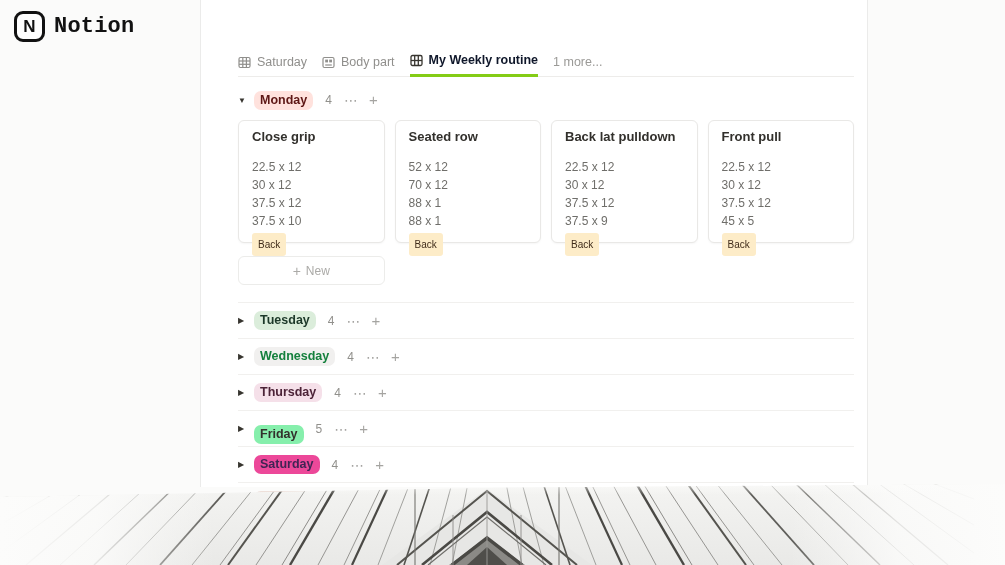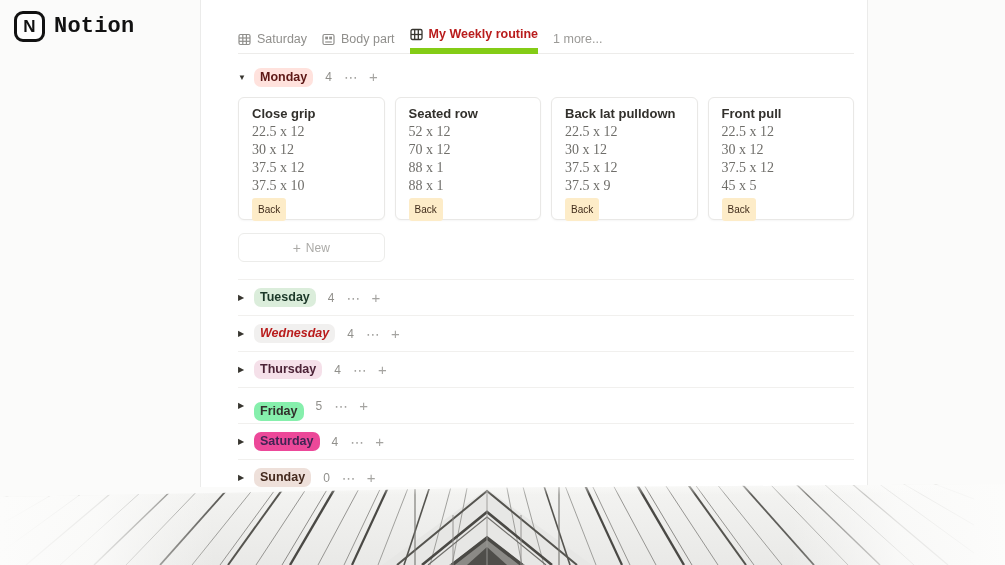--- a/index.html
+++ b/index.html
@@ -17,37 +17,37 @@
   
   .panel { position:absolute; left:200px; top:0; width:668px; height:487px; background:#fff;
            border-left:1px solid #EBEBEA; border-right:1px solid #EBEBEA; z-index:2; }
   .panel-inner { padding:27px 13px 0 37px; }
 
   
   .tabbar { display:flex; align-items:flex-end; gap:15px; border-bottom:1px solid #EDECEA; }
   .tab { display:flex; align-items:center; gap:6px; padding-bottom:7px; font-size:12.5px;
          color:#908F8C; cursor:pointer; white-space:nowrap; }
   .tab svg { display:block; }
-  .tab--active { color:#b91c1c; font-weight:700; border-bottom:6px solid #84cc16; margin-bottom:-1px; }
+  .tab--active { color:#0f172a; font-weight:700; border-bottom:3px solid #84cc16; margin-bottom:-1px;margin-top:26px; }
   .tab--more { color:#9B9A97; }
 
   
   .group-header { display:flex; align-items:center; margin-top:13px; height:20px; }
   .toggle { width:16px; font-size:8px; color:#37352F; cursor:pointer; flex:0 0 16px; }
   .tag { padding:2px 6px; border-radius:7px; font-size:12.5px; font-weight:600; line-height:1.2; }
   .count { margin-left:12px; font-size:12px; color:#91908C; }
   .dots { margin-left:12px; font-size:14px; color:#A5A4A1; letter-spacing:1px; cursor:pointer; line-height:10px; }
   .plus { margin-left:10px; font-size:15px; color:#A5A4A1; cursor:pointer; line-height:12px; }
 
   
   .cards { display:grid; grid-template-columns:repeat(4,1fr); gap:10px; margin-top:10px; }
   .card { background:#fff; border:1px solid #E9E8E6; border-radius:6px; padding:8px 13px 10px;
           height:123px; box-shadow:0 1px 2px rgba(15,15,15,.04); cursor:pointer; }
-  .card-title { font-size:13px; font-weight:700; color:#32302C; margin-bottom:2px; }
-  .card-set { font-size:14px; color:#6F6E6A; line-height:18px;font-family:Liberation Serif, serif; }
+  .card-title { font-size:13px; font-weight:700; color:#32302C; margin-bottom:14px; }
+  .card-set { font-size:12px; color:#6F6E6A; line-height:18px; }
   .card-tag { display:inline-block; margin-top:3px; padding:6px 6px; border-radius:3px;
               font-size:10px; font-weight:500; }
 
   .new-btn { margin-top:13px; width:calc((100% - 30px) / 4); height:29px; border:1px solid #ECECEA;
              border-radius:6px; background:#fff; display:flex; align-items:center; justify-content:center;
              gap:5px; color:#ABAAA7; font-size:12px; cursor:pointer; }
   .new-btn .plus-glyph { font-size:14px; line-height:10px; }
 
   
   .rows { margin-top:17px; border-top:1px solid #F1F0EE; }
@@ -168,21 +168,21 @@
         <div class="row">
           <span class="toggle">▶</span>
           <span class="tag" style="background-color: rgb(219, 237, 219); color: rgb(28, 56, 41);">Tuesday</span>
           <span class="count">4</span>
           <span class="dots">⋯</span>
           <span class="plus">+</span>
         </div>
 
         <div class="row">
           <span class="toggle">▶</span>
-          <span class="tag" style="background-color: rgb(241, 240, 239); color: #b91c1c; font-style: italic;">Wednesday</span>
+          <span class="tag" style="background-color: rgb(241, 240, 239); color: #15803d;">Wednesday</span>
           <span class="count">4</span>
           <span class="dots">⋯</span>
           <span class="plus">+</span>
         </div>
 
         <div class="row">
           <span class="toggle">▶</span>
           <span class="tag" style="background-color: rgb(245, 224, 233); color: rgb(76, 35, 55);">Thursday</span>
           <span class="count">4</span>
           <span class="dots">⋯</span>

